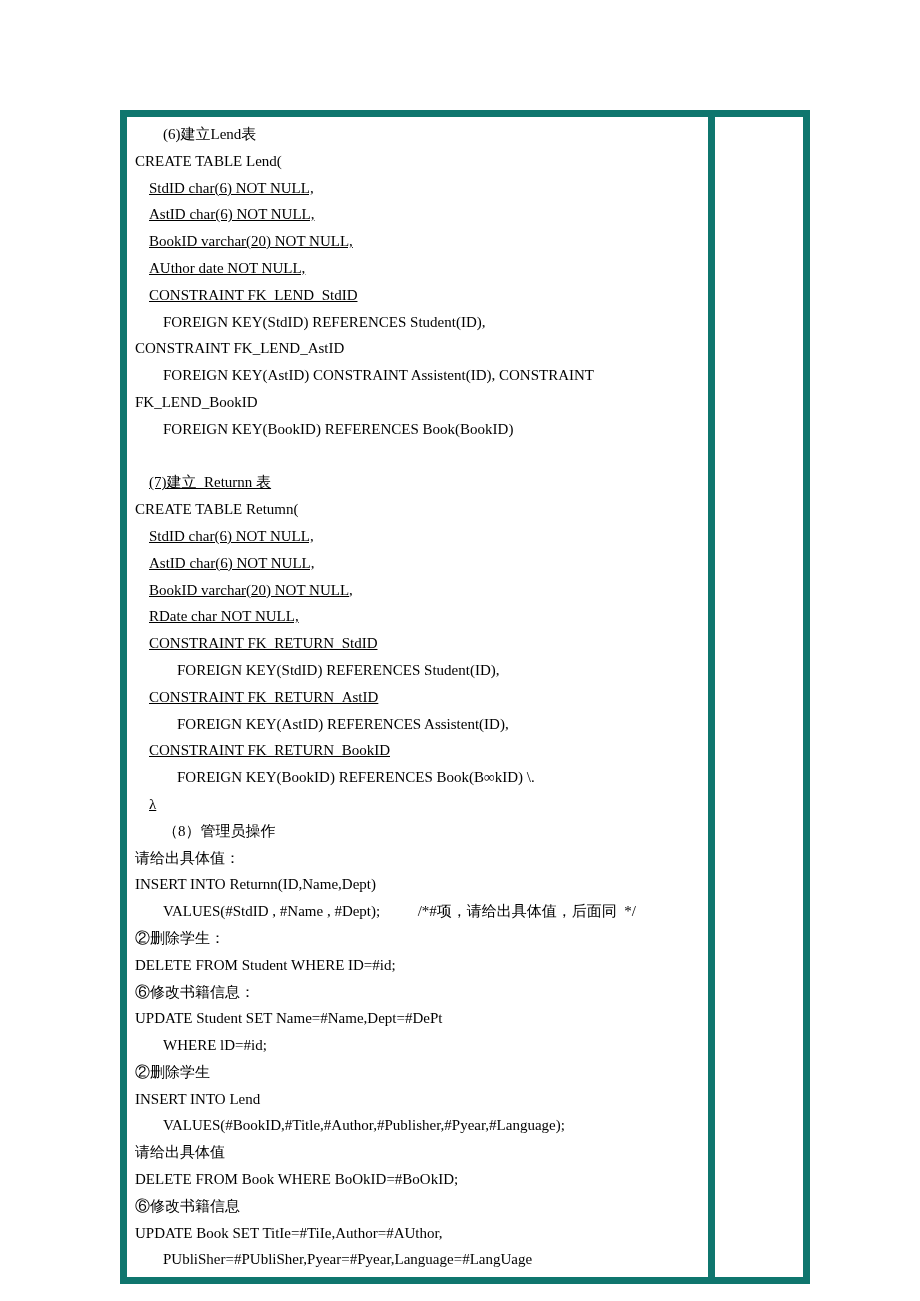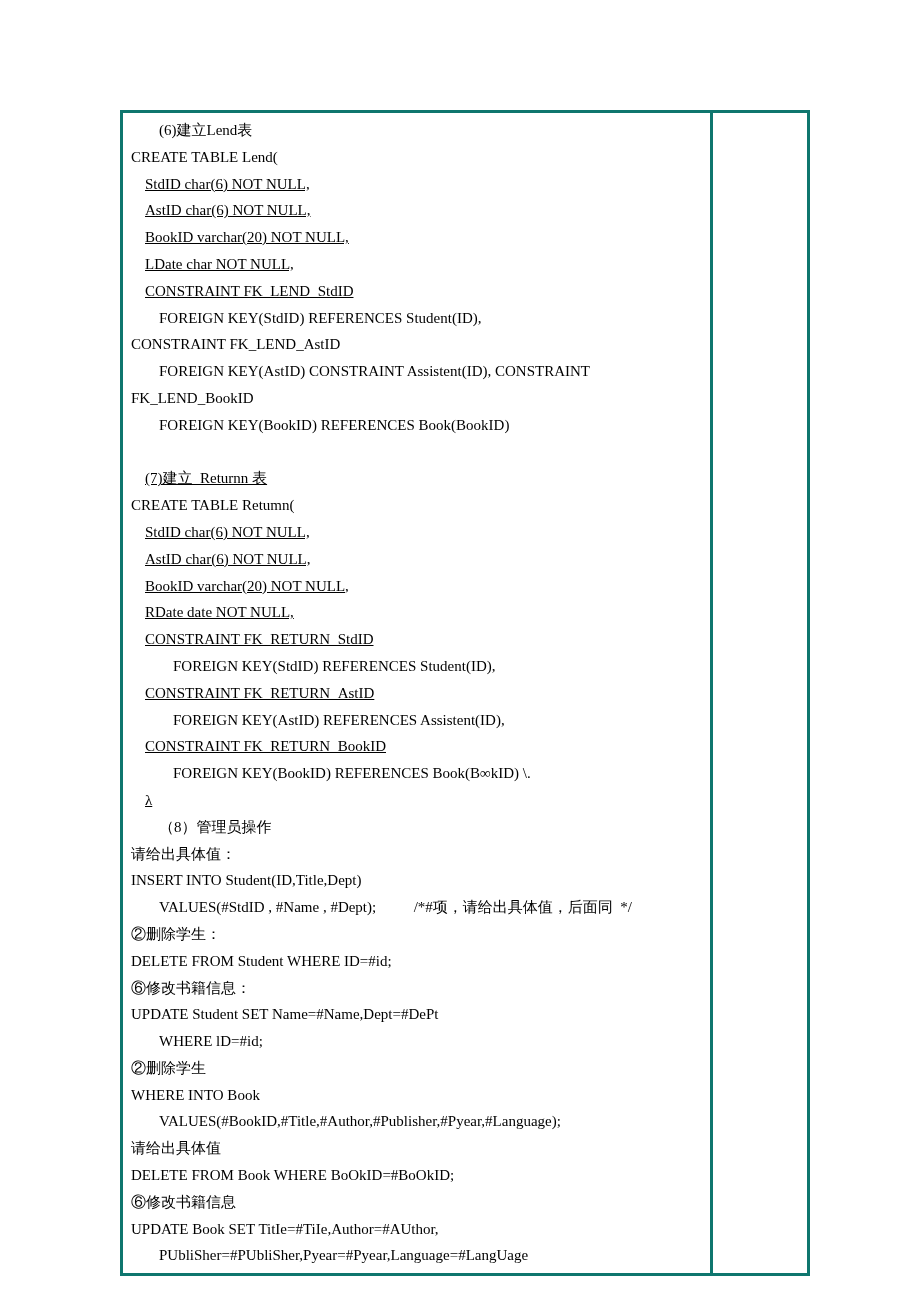--- a/index.html
+++ b/index.html
@@ -16,21 +16,21 @@
     box-sizing: border-box;
     padding: 110px 110px 90px 120px;
   }
   .outer-table {
     border: 1px solid #000;
     border-collapse: collapse;
     width: 100%;
     height: 1085px;
   }
   .outer-table td {
-    border: 3px solid #0f766e;
+    border: 7px solid #0f766e;
     vertical-align: top;
     padding: 4px 8px;
   }
   td.main-col {
     width: 600px;
     font-size: 15px;
     line-height: 26.8px;
     color: #000;
   }
   td.side-col {
@@ -49,52 +49,52 @@
   <table class="outer-table">
     <tbody>
         <tr>
       <td class="main-col">
         <div id="content-container">
               <div class="line ind2">(6)建立Lend表</div>
               <div class="line ">CREATE TABLE Lend(</div>
               <div class="line ind1">StdID char(6) NOT NULL,</div>
               <div class="line ind1">AstID char(6) NOT NULL,</div>
               <div class="line ind1">BookID varchar(20) NOT NULL,</div>
-              <div class="line ind1">LDate char NOT NULL,</div>
+              <div class="line ind1">AUthor date NOT NULL,</div>
               <div class="line ind1">CONSTRAINT FK_LEND_StdID</div>
               <div class="line ind2">FOREIGN KEY(StdID) REFERENCES Student(ID),</div>
               <div class="line ">CONSTRAINT FK_LEND_AstID</div>
               <div class="line ind2">FOREIGN KEY(AstID) CONSTRAINT Assistent(ID), CONSTRAINT</div>
               <div class="line ">FK_LEND_BookID</div>
               <div class="line ind2">FOREIGN KEY(BookID) REFERENCES Book(BookID)</div>
               <div class="line blank"></div>
               <div class="line ind1">(7)建立  Returnn 表</div>
               <div class="line ">CREATE TABLE Retumn(</div>
               <div class="line ind1">StdID char(6) NOT NULL,</div>
               <div class="line ind1">AstID char(6) NOT NULL,</div>
               <div class="line ind1">BookID varchar(20) NOT NULL,</div>
-              <div class="line ind1">RDate date NOT NULL,</div>
+              <div class="line ind1">RDate char NOT NULL,</div>
               <div class="line ind1">CONSTRAINT FK_RETURN_StdID</div>
               <div class="line ind3">FOREIGN KEY(StdID) REFERENCES Student(ID),</div>
               <div class="line ind1">CONSTRAINT FK_RETURN_AstID</div>
               <div class="line ind3">FOREIGN KEY(AstID) REFERENCES Assistent(ID),</div>
               <div class="line ind1">CONSTRAINT FK_RETURN_BookID</div>
               <div class="line ind3">FOREIGN KEY(BookID) REFERENCES Book(B∞kID) \.</div>
               <div class="line ind1">λ</div>
               <div class="line ind2">（8）管理员操作</div>
               <div class="line ">请给出具体值：</div>
-              <div class="line ">INSERT INTO Student(ID,Title,Dept)</div>
+              <div class="line ">INSERT INTO Returnn(ID,Name,Dept)</div>
               <div class="line ind2">VALUES(#StdID , #Name , #Dept);          /*#项，请给出具体值，后面同  */</div>
               <div class="line ">②删除学生：</div>
               <div class="line ">DELETE FROM Student WHERE ID=#id;</div>
               <div class="line ">⑥修改书籍信息：</div>
               <div class="line ">UPDATE Student SET Name=#Name,Dept=#DePt</div>
               <div class="line ind2">WHERE lD=#id;</div>
               <div class="line ">②删除学生</div>
-              <div class="line ">WHERE INTO Book</div>
+              <div class="line ">INSERT INTO Lend</div>
               <div class="line ind2">VALUES(#BookID,#Title,#Author,#Publisher,#Pyear,#Language);</div>
               <div class="line ">请给出具体值</div>
               <div class="line ">DELETE FROM Book WHERE BoOkID=#BoOkID;</div>
               <div class="line ">⑥修改书籍信息</div>
               <div class="line ">UPDATE Book SET TitIe=#TiIe,Author=#AUthor,</div>
               <div class="line ind2">PUbliSher=#PUbliSher,Pyear=#Pyear,Language=#LangUage</div>
             </div>
       </td>
       <td class="side-col"></td>
     </tr>

